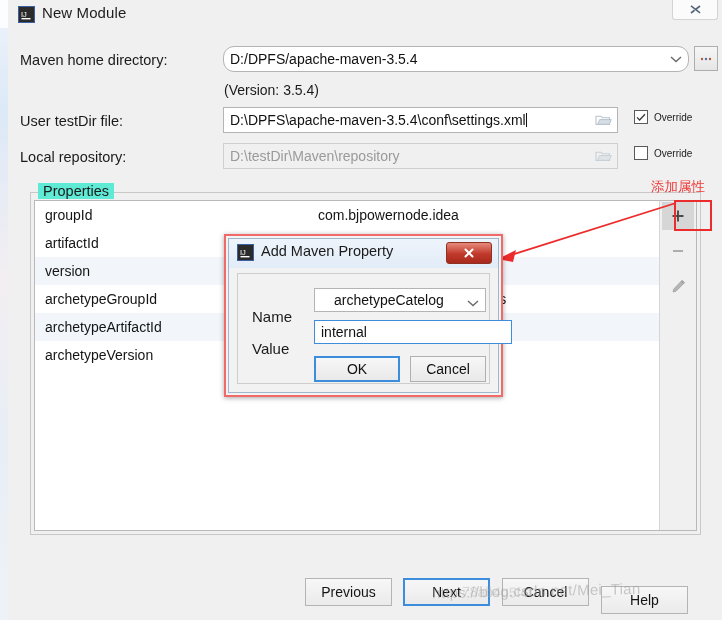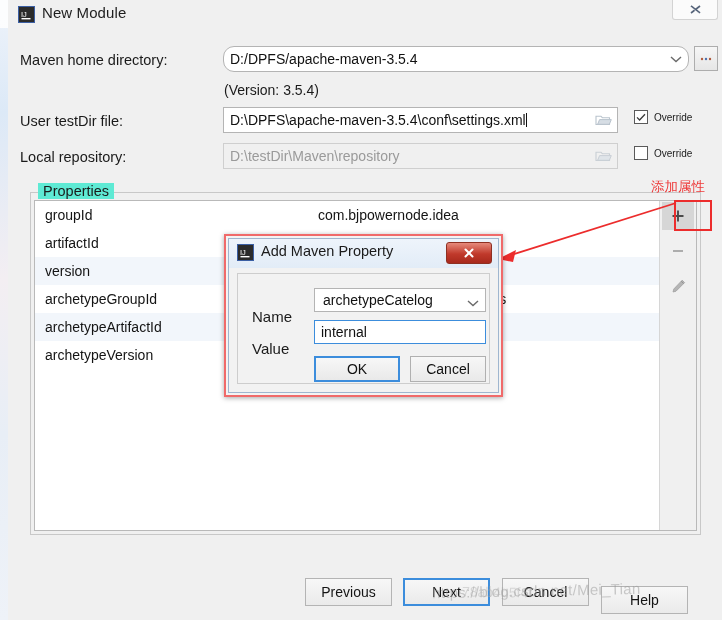--- a/index.html
+++ b/index.html
@@ -211,25 +211,25 @@
     border: 1px solid #cdcdcd;
     box-sizing: border-box;
   }
   .m-lbl {
     position: absolute; font-size: 15px; color: #1a1a1a; margin-top: 16px;
   }
   .m-combo {
     position: absolute; left: 76px; top: 14px; width: 172px; height: 24px;
     background: #fff; border: 1px solid #b4b4b4;
     box-sizing: border-box; display:flex; align-items:center;
-    font-size: 14px; color: #111; padding-left: 8px;
+    font-size: 14px; color: #111; padding-left: 19px;
   }
   .m-combo .chev { position:absolute; right: 6px; top: 5px; }
   .m-input {
-    position: absolute; left: 76px; top: 46px; width: 172px; height: 24px;
+    position: absolute; left: 76px; top: 46px; width: 198px; height: 24px;
     background: #fff; border: 1px solid #3c8ddc;
     box-sizing: border-box; display:flex; align-items:center;
     font-size: 14px; color: #111; padding-left: 6px;
   }
   .m-btn {
     position: absolute; height: 26px;
     background: linear-gradient(180deg,#f7f7f7,#e9e9e9);
     border: 1px solid #b0b0b0;
     box-sizing: border-box;
     display:flex; align-items:center; justify-content:center;

